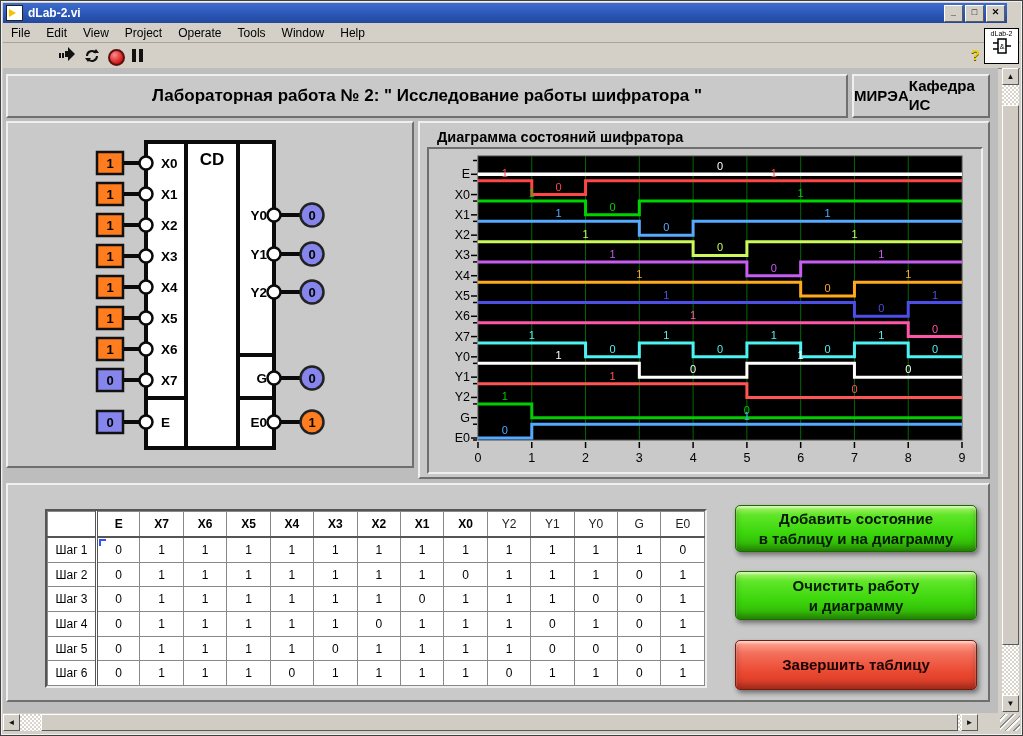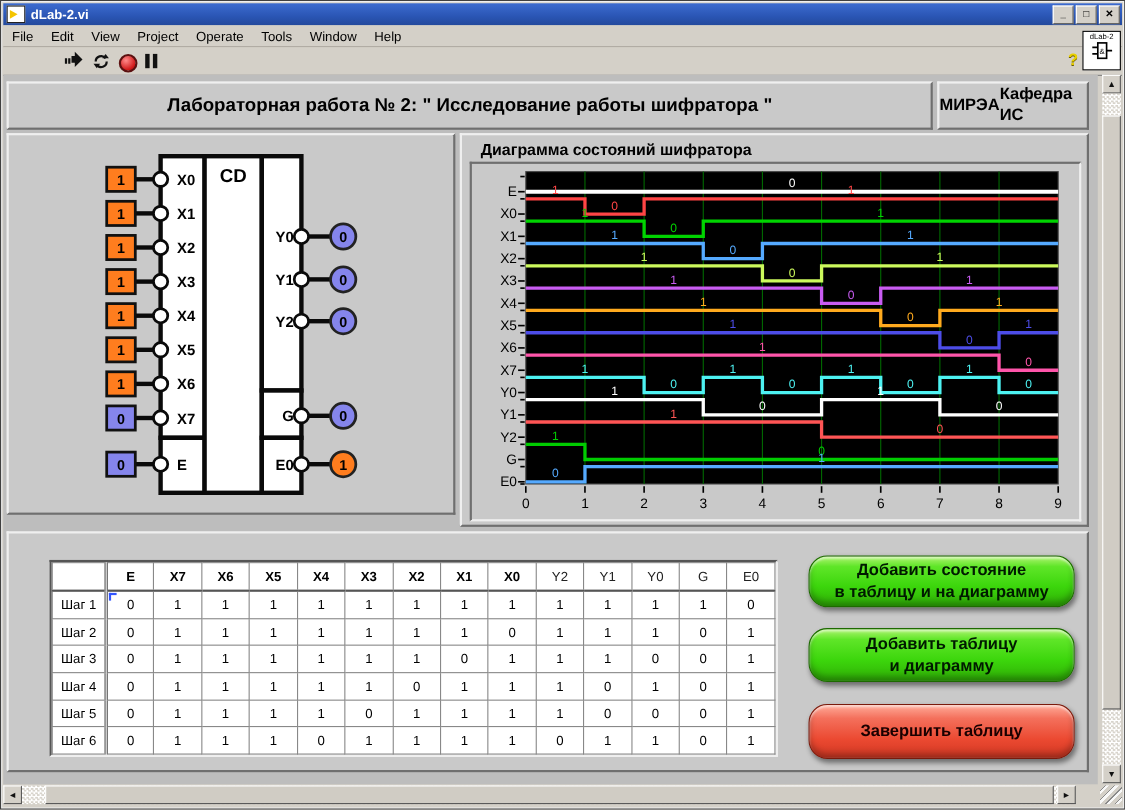--- a/index.html
+++ b/index.html
@@ -1,20 +1,20 @@
 <!DOCTYPE html>
 <html><head>
 <meta charset="utf-8">
 <style>
   html,body{margin:0;padding:0;background:#555;}
   .root{position:relative;width:1023px;height:736px;background:#d4d0c8;
         font-family:"Liberation Sans",sans-serif;overflow:hidden;
         box-shadow:inset 0 0 0 1px #404040, inset 0 0 0 2px #f0f0f0;}
   
-  .titlebar{position:absolute;left:3px;top:3px;right:3px;height:20px;
+  .titlebar{position:absolute;left:3px;top:3px;right:16px;height:20px;
     background:linear-gradient(180deg,#3d6cd0 0%,#2a55b4 60%,#23499c 100%);
     display:flex;align-items:center;}
   .lv-ico{width:15px;height:14px;margin-left:3px;background:#fff;border:1px solid #222;
     position:relative;flex:0 0 auto;}
   .lv-ico:before{content:"";position:absolute;left:2px;top:3px;border-left:7px solid #f4c400;
     border-top:4px solid transparent;border-bottom:4px solid transparent;}
   .win-title{color:#fff;font-weight:bold;font-size:12px;margin-left:5px;flex:1 1 auto;}
   .win-btn{width:17px;height:15px;margin-right:2px;background:#d4d0c8;
     border:1px solid;border-color:#fff #5a5a5a #5a5a5a #fff;
     font-size:9px;font-weight:bold;text-align:center;line-height:13px;color:#000;cursor:pointer;}
@@ -55,21 +55,21 @@
   .table-wrap table{border-collapse:collapse;table-layout:fixed;width:100%;height:100%;font-size:12px;}
   .table-wrap th,.table-wrap td{border:1px solid #888;padding:0;text-align:center;overflow:hidden;white-space:nowrap;}
   .table-wrap th{border-bottom:2px solid #555;font-weight:bold;}
   .table-wrap th.out{font-weight:normal;color:#222;}
   .table-wrap .rl{border-right:3px double #555;font-weight:normal;}
   .table-wrap col.c0{width:49px;}
   .sel-cell{position:relative;}
   .sel-mark{position:absolute;left:1px;top:1px;width:5px;height:5px;
     border-left:2px solid #3355ff;border-top:2px solid #3355ff;}
   
-  .lv-btn{position:absolute;left:735px;width:240px;border-radius:17px;color:#001a00;
+  .lv-btn{position:absolute;left:735px;width:240px;border-radius:5px;color:#001a00;
     font-weight:bold;font-size:15px;line-height:1.3;text-align:center;cursor:pointer;
     display:flex;flex-direction:column;justify-content:center;
     box-shadow:inset 0 2px 2px rgba(255,255,255,.55), inset 0 -4px 6px rgba(0,0,0,.28), 2px 3px 5px rgba(0,0,0,.45);}
   .lv-btn.green{background:linear-gradient(180deg,#aef470 0%,#5fe628 20%,#3cd60c 60%,#2fae06 100%);border:1px solid #1d6a00;}
   .lv-btn.red{background:linear-gradient(180deg,#ffab99 0%,#f4705c 25%,#eb4931 65%,#d23823 100%);border:1px solid #7a1a0c;color:#1a0000;}
   .btn-0{top:505px;height:45px;} .btn-1{top:571px;height:47px;} .btn-2{top:640px;height:48px;}
   
   .checker{background:repeating-conic-gradient(#d8d4cc 0% 25%,#ffffff 0% 50%) 0 0/4px 4px;}
   .sb-btn{position:absolute;background:#d4d0c8;border:1px solid;border-color:#fff #5a5a5a #5a5a5a #fff;
     font-size:8px;color:#111;text-align:center;cursor:pointer;box-sizing:border-box;}
@@ -501,21 +501,21 @@
         </tbody>
       </table>
   </div>
 
   <div id="btn-mount">
       <div class="lv-btn green btn-0">
         <div>Добавить состояние</div>
         <div>в таблицу и на диаграмму</div>
       </div>
       <div class="lv-btn green btn-1">
-        <div>Добавить таблицу</div>
+        <div>Очистить работу</div>
         <div>и диаграмму</div>
       </div>
       <div class="lv-btn red btn-2">
         <div>Завершить таблицу</div>
       </div>
     </div>
 
   <div class="vsb">
     <div class="sb-btn" style="left:0;top:0;width:17px;height:17px;line-height:15px">▲</div>
     <div class="checker" style="position:absolute;left:0;top:17px;width:17px;height:610px"></div>

